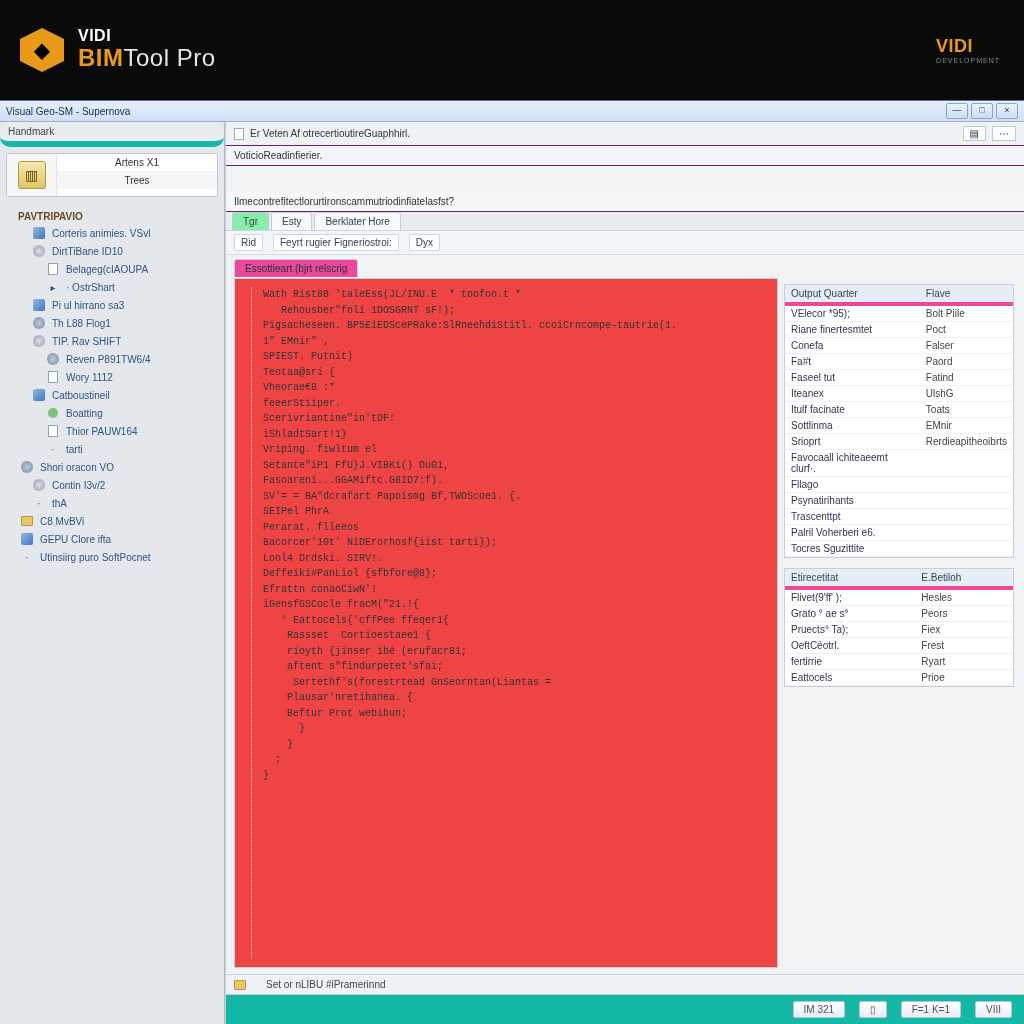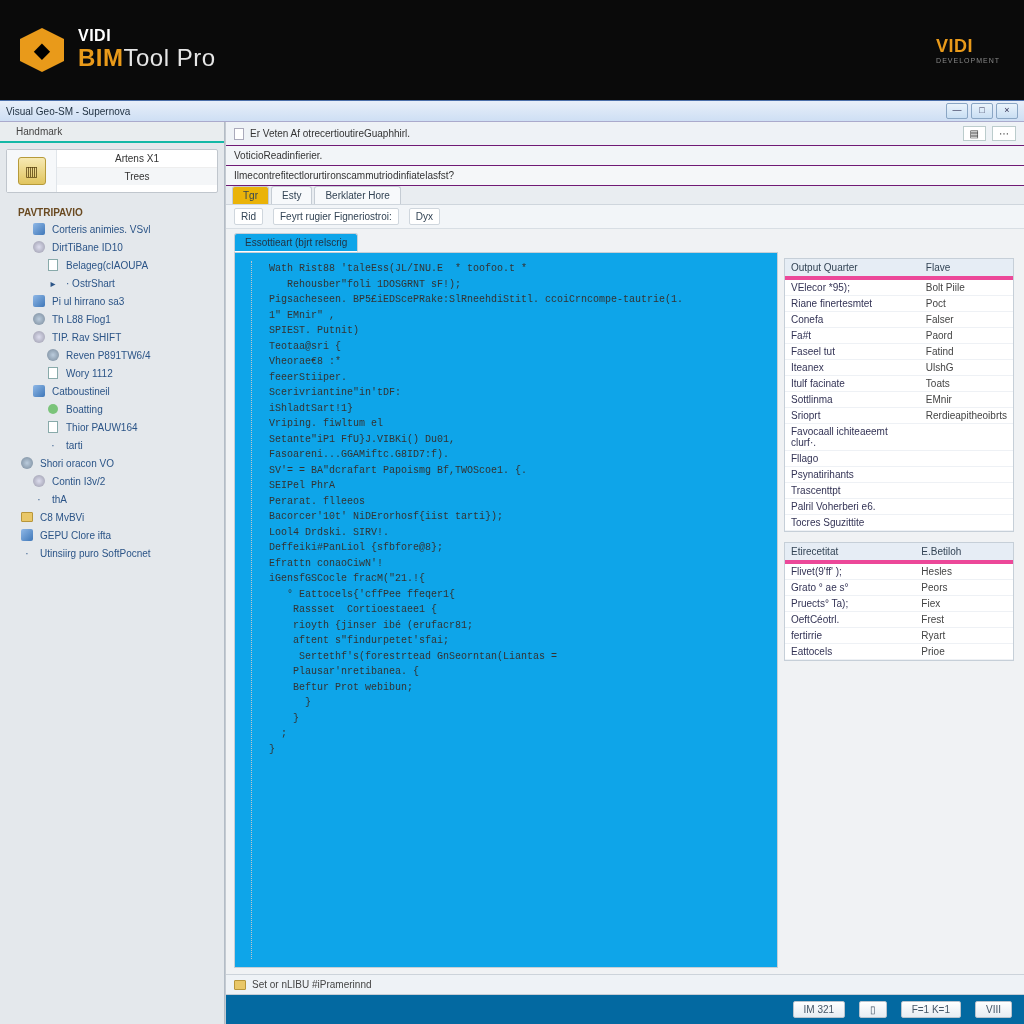--- a/index.html
+++ b/index.html
@@ -68,23 +68,23 @@
 
   
   .nav-panel {
     width: 225px;
     background: #e4e8ec;
     border-right: 1px solid #b3bcc6;
     display: flex; flex-direction: column;
   }
   .nav-header {
     background: #e9edef;
-    padding: 4px 16px;
-    border-bottom: 2px solid #14b8a6;
-    font-size: 10px; color:#444;
+    padding: 4px 8px;
+    border-bottom: 6px solid #14b8a6;
+    font-size: 10px; color:#444;border-radius:10px;
   }
   .nav-toolcard {
     margin: 6px;
     border: 1px solid #c0c6cd;
     background: #fff;
     display: flex; border-radius: 2px;
   }
   .nav-toolcard .icon-cell {
     width: 50px; height: 42px;
     display:flex;align-items:center;justify-content:center;
@@ -124,45 +124,45 @@
     border-bottom:1px solid #701a75;
     font-size:10px;color:#333;
   }
   .ed-tabs {
     display:flex;gap:0;padding:0 6px;background:#e9edf1;border-bottom:1px solid #cfd6dd;
   }
   .ed-tab {
     padding:3px 10px;font-size:10px;border:1px solid #c5ccd4;border-bottom:none;
     background:#f7f9fb;margin-right:2px;border-radius:3px 3px 0 0;color:#345;
   }
-  .ed-tab.active{background:#eab308;}
+  .ed-tab.active{background:#86efac;}
   .subtabs{display:flex;gap:10px;padding:3px 8px;background:#f2f5f8;border-bottom:1px solid #d8dee4;}
   .subtab{font-size:10px;color:#345;padding:2px 6px;border:1px solid #cfd6dd;background:#fff;border-radius:2px;}
   .open-file-tab{
     display:inline-block;margin:4px 8px 0;padding:3px 10px;
-    background:#0ea5e9;border:1px solid #c7cfd8;border-bottom-color:#fff;
+    background:#ec4899;border:1px solid #c7cfd8;border-bottom-color:#fff;
     border-radius:3px 3px 0 0;font-size:10px;color:#234;
   }
 
   .code-and-props{display:flex;flex:1;overflow:hidden;}
   .code-area{
-    flex:1;background:#0ea5e9;border:1px solid #c7cfd6;margin:0 6px 6px 8px;
+    flex:1;background:#ef4444;border:1px solid #c7cfd6;margin:0 6px 6px 8px;
     font-family: Consolas, "Courier New", monospace;font-size:10px;color:#333;
-    padding:8px 16px;line-height:1.55;white-space:pre;overflow:auto;position:relative;
+    padding:8px 10px;line-height:1.55;white-space:pre;overflow:auto;position:relative;
   }
   .gutter-line{position:absolute;left:16px;top:8px;bottom:8px;border-left:1px dotted #bcc5ce;}
   .props-col{width:240px;padding:6px 10px 6px 0;display:flex;flex-direction:column;gap:10px;}
   .prop-box{border:1px solid #c6cfd8;background:#fff;}
   .prop-box table{width:100%;border-collapse:collapse;font-size:10px;}
   .prop-box th{background:#e6edf5;color:#345;text-align:left;padding:3px 6px;border-bottom:4px solid #ec4899;font-weight:normal;margin-top:29px;}
   .prop-box td{padding:2px 6px;color:#444;border-bottom:1px solid #eef1f5;}
   .prop-box td:first-child{color:#335;}
 
-  .footer-row{background:#eef2f6;border-top:1px solid #ccd3da;padding:4px 8px;display:flex;align-items:center;gap:6px;font-size:10px;color:#444;}
-  .status-bar{height:30px;background:#0369a1;border-top:1px solid #c6cdd5;display:flex;justify-content:flex-end;align-items:center;gap:14px;padding:0 12px;font-size:10px;color:#456;}
+  .footer-row{background:#eef2f6;border-top:1px solid #ccd3da;padding:4px 8px;display:flex;align-items:center;gap:20px;font-size:10px;color:#444;}
+  .status-bar{height:30px;background:#14b8a6;border-top:1px solid #c6cdd5;display:flex;justify-content:flex-end;align-items:center;gap:14px;padding:0 12px;font-size:10px;color:#456;}
   .sb-btn{border:1px solid #b9c3cd;background:linear-gradient(#fff,#e6ecf2);padding:2px 10px;border-radius:2px;}
 
   .folder-icon{width:12px;height:10px;background:#e9c768;border:1px solid #b8963a;border-radius:1px;display:inline-block;}
   .file-icon{width:10px;height:12px;background:#fff;border:1px solid #8aa;display:inline-block;}
   .cube-icon{width:12px;height:12px;background:linear-gradient(135deg,#8fb8e7,#3f77b8);border-radius:2px;display:inline-block;}
   .gear-mini{width:12px;height:12px;border-radius:50%;background:radial-gradient(#bcd,#789);display:inline-block;}
   .green-dot{width:10px;height:10px;border-radius:50%;background:#7ac47a;display:inline-block;}
   .disk-icon{width:12px;height:12px;border-radius:50%;background:radial-gradient(#dde,#99a);display:inline-block;}
   .doc-mini{width:10px;height:12px;background:#fff;border:1px solid #aab;display:inline-block;position:relative;}
 </style>
@@ -320,21 +320,21 @@
     <div class="editor-panel">
       <div class="ed-toolbar-row">
         <span class="doc-mini"></span>
         <span>Er Veten Af otrecertioutireGuaphhirl.</span>
         <span style="margin-left:auto;border:1px solid #bcc;background:#fff;padding:1px 6px;">▤</span>
         <span style="border:1px solid #bcc;background:#fff;padding:1px 6px;">⋯</span>
       </div>
       <div class="ed-toolbar-row" style="background:#f2f5f8;text-align:right;">
         <span>VoticioReadinfierier.</span>
       </div>
-      <div class="ed-toolbar-row" style="background:#f5f7f9;">
+      <div class="ed-toolbar-row" style="background:#f5f7f9;margin-top:26px;">
         <span>Ilmecontrefitectlorurtironscammutriodinfiatelasfst?</span>
       </div>
       <div class="ed-tabs">
         <div class="ed-tab active">Tgr</div>
         <div class="ed-tab">Esty</div>
         <div class="ed-tab">Berklater Hore</div>
       </div>
       <div class="subtabs">
         <div class="subtab">Rid</div>
         <div class="subtab">Feyrt rugier Figneriostroi:</div>

